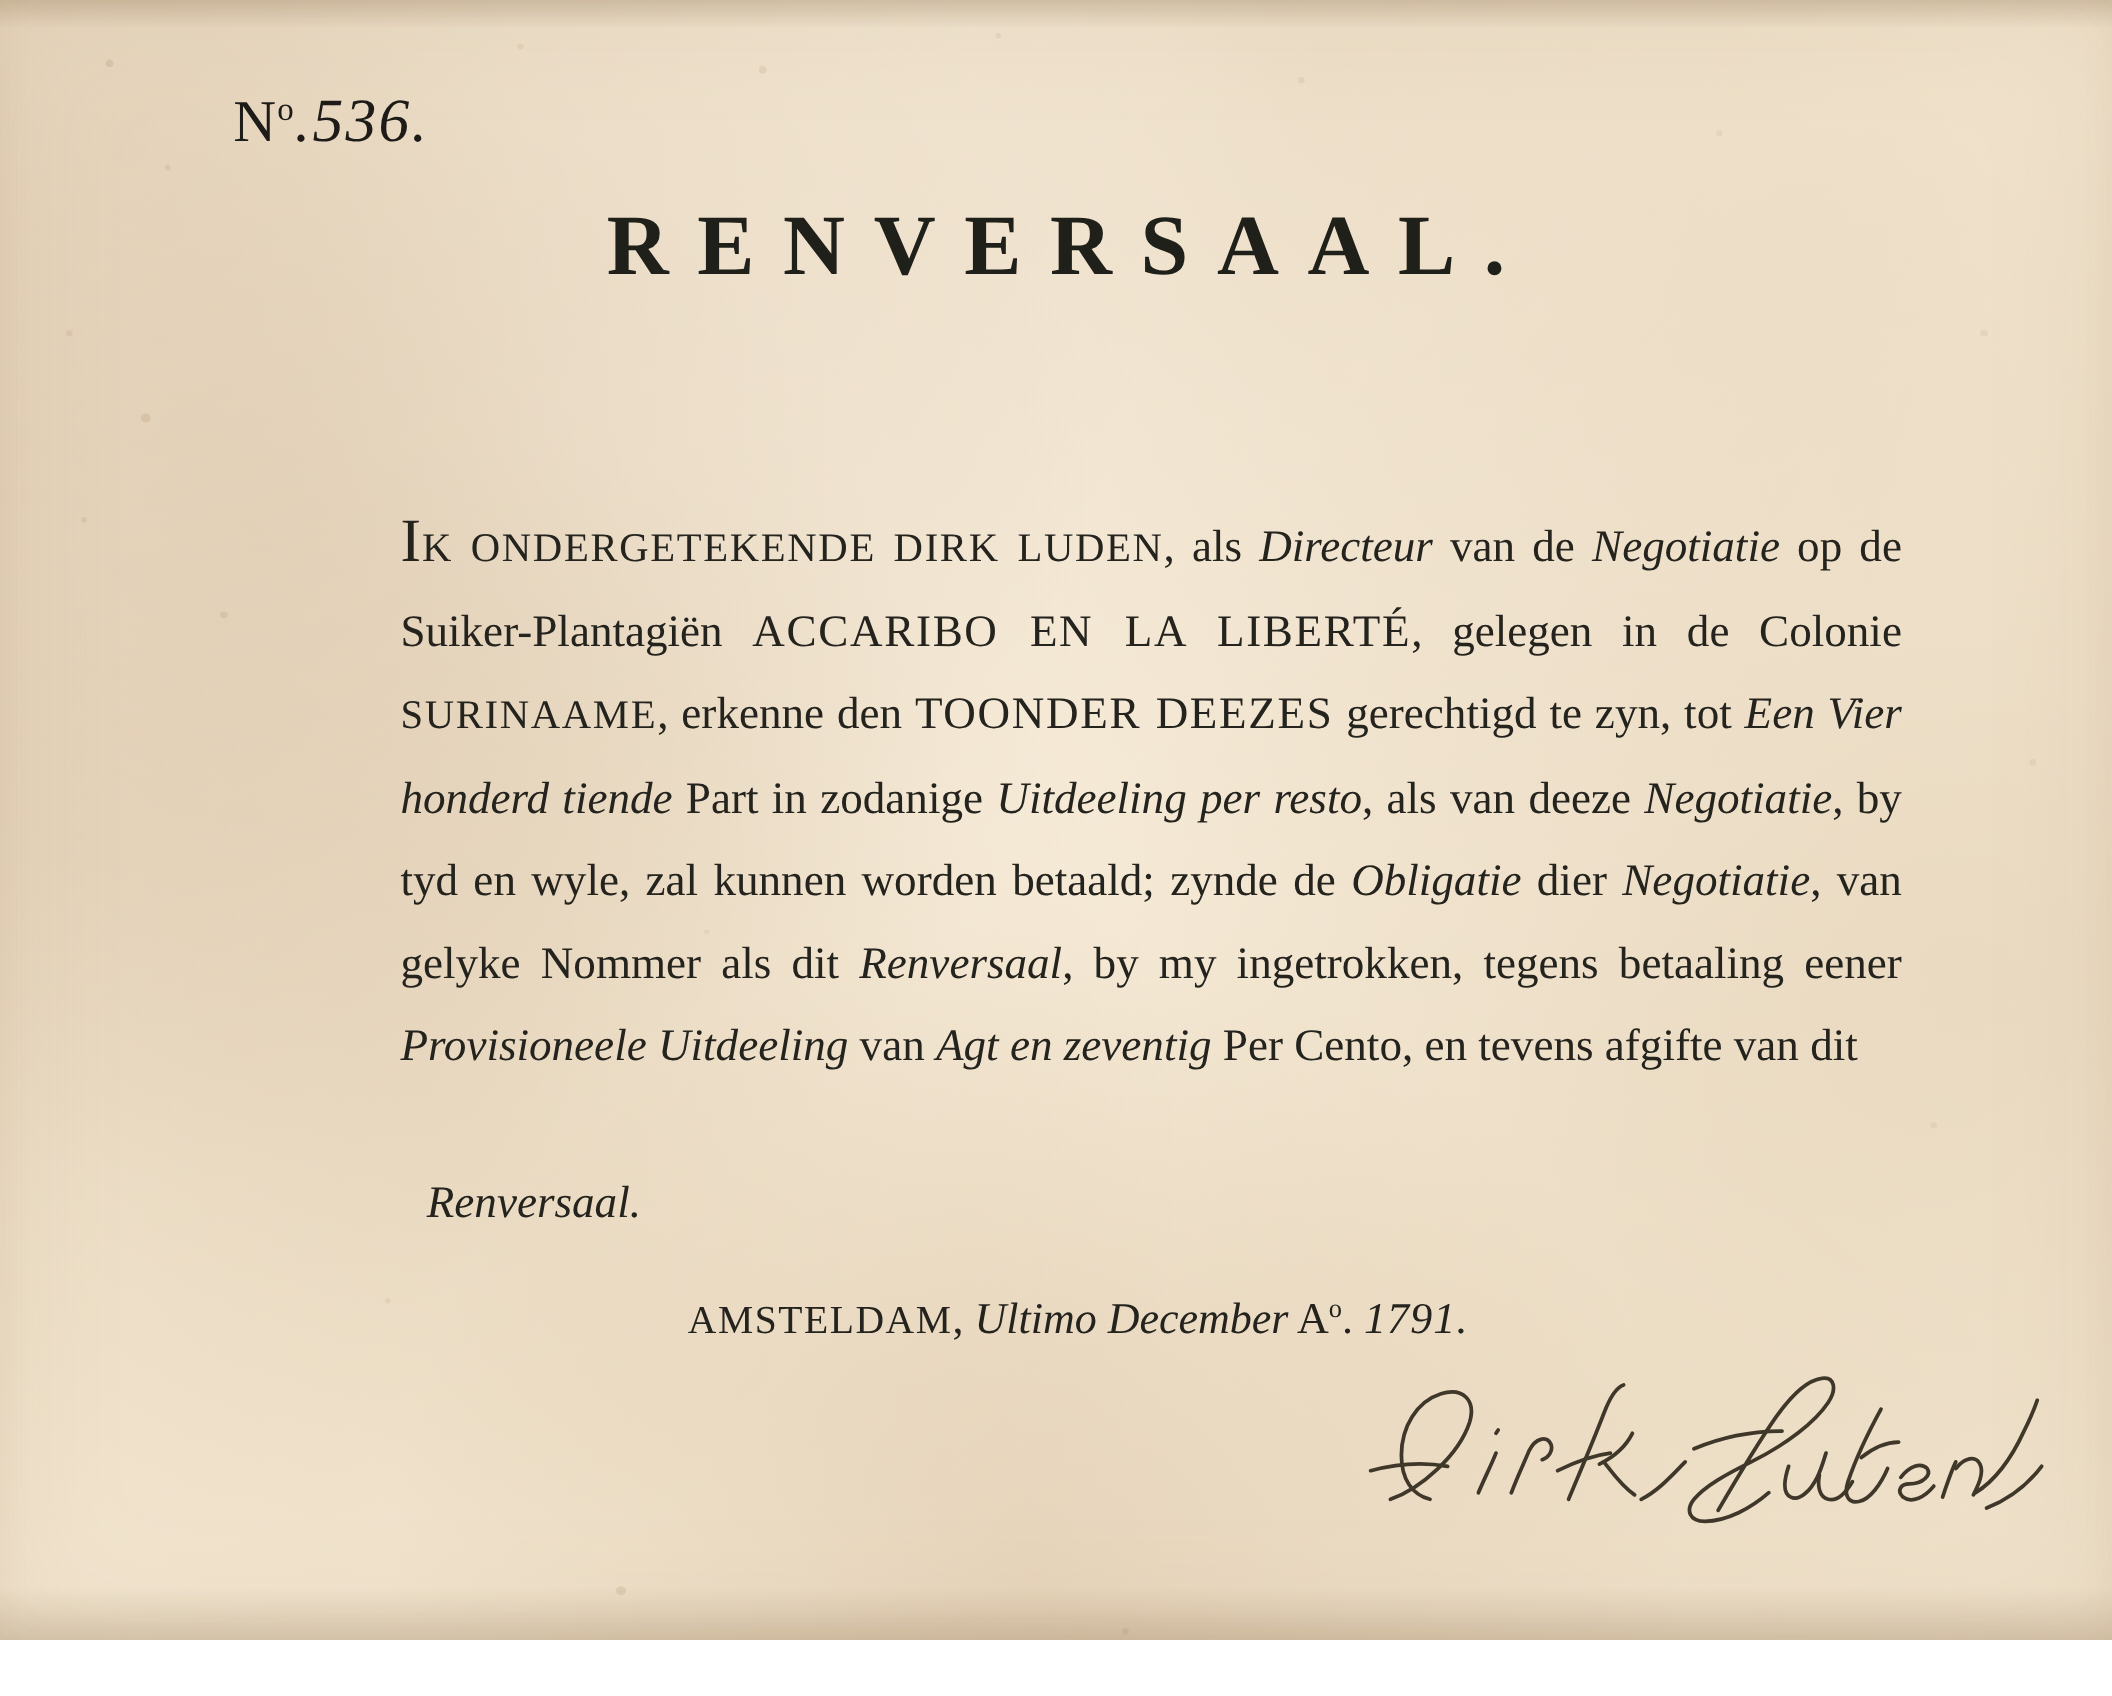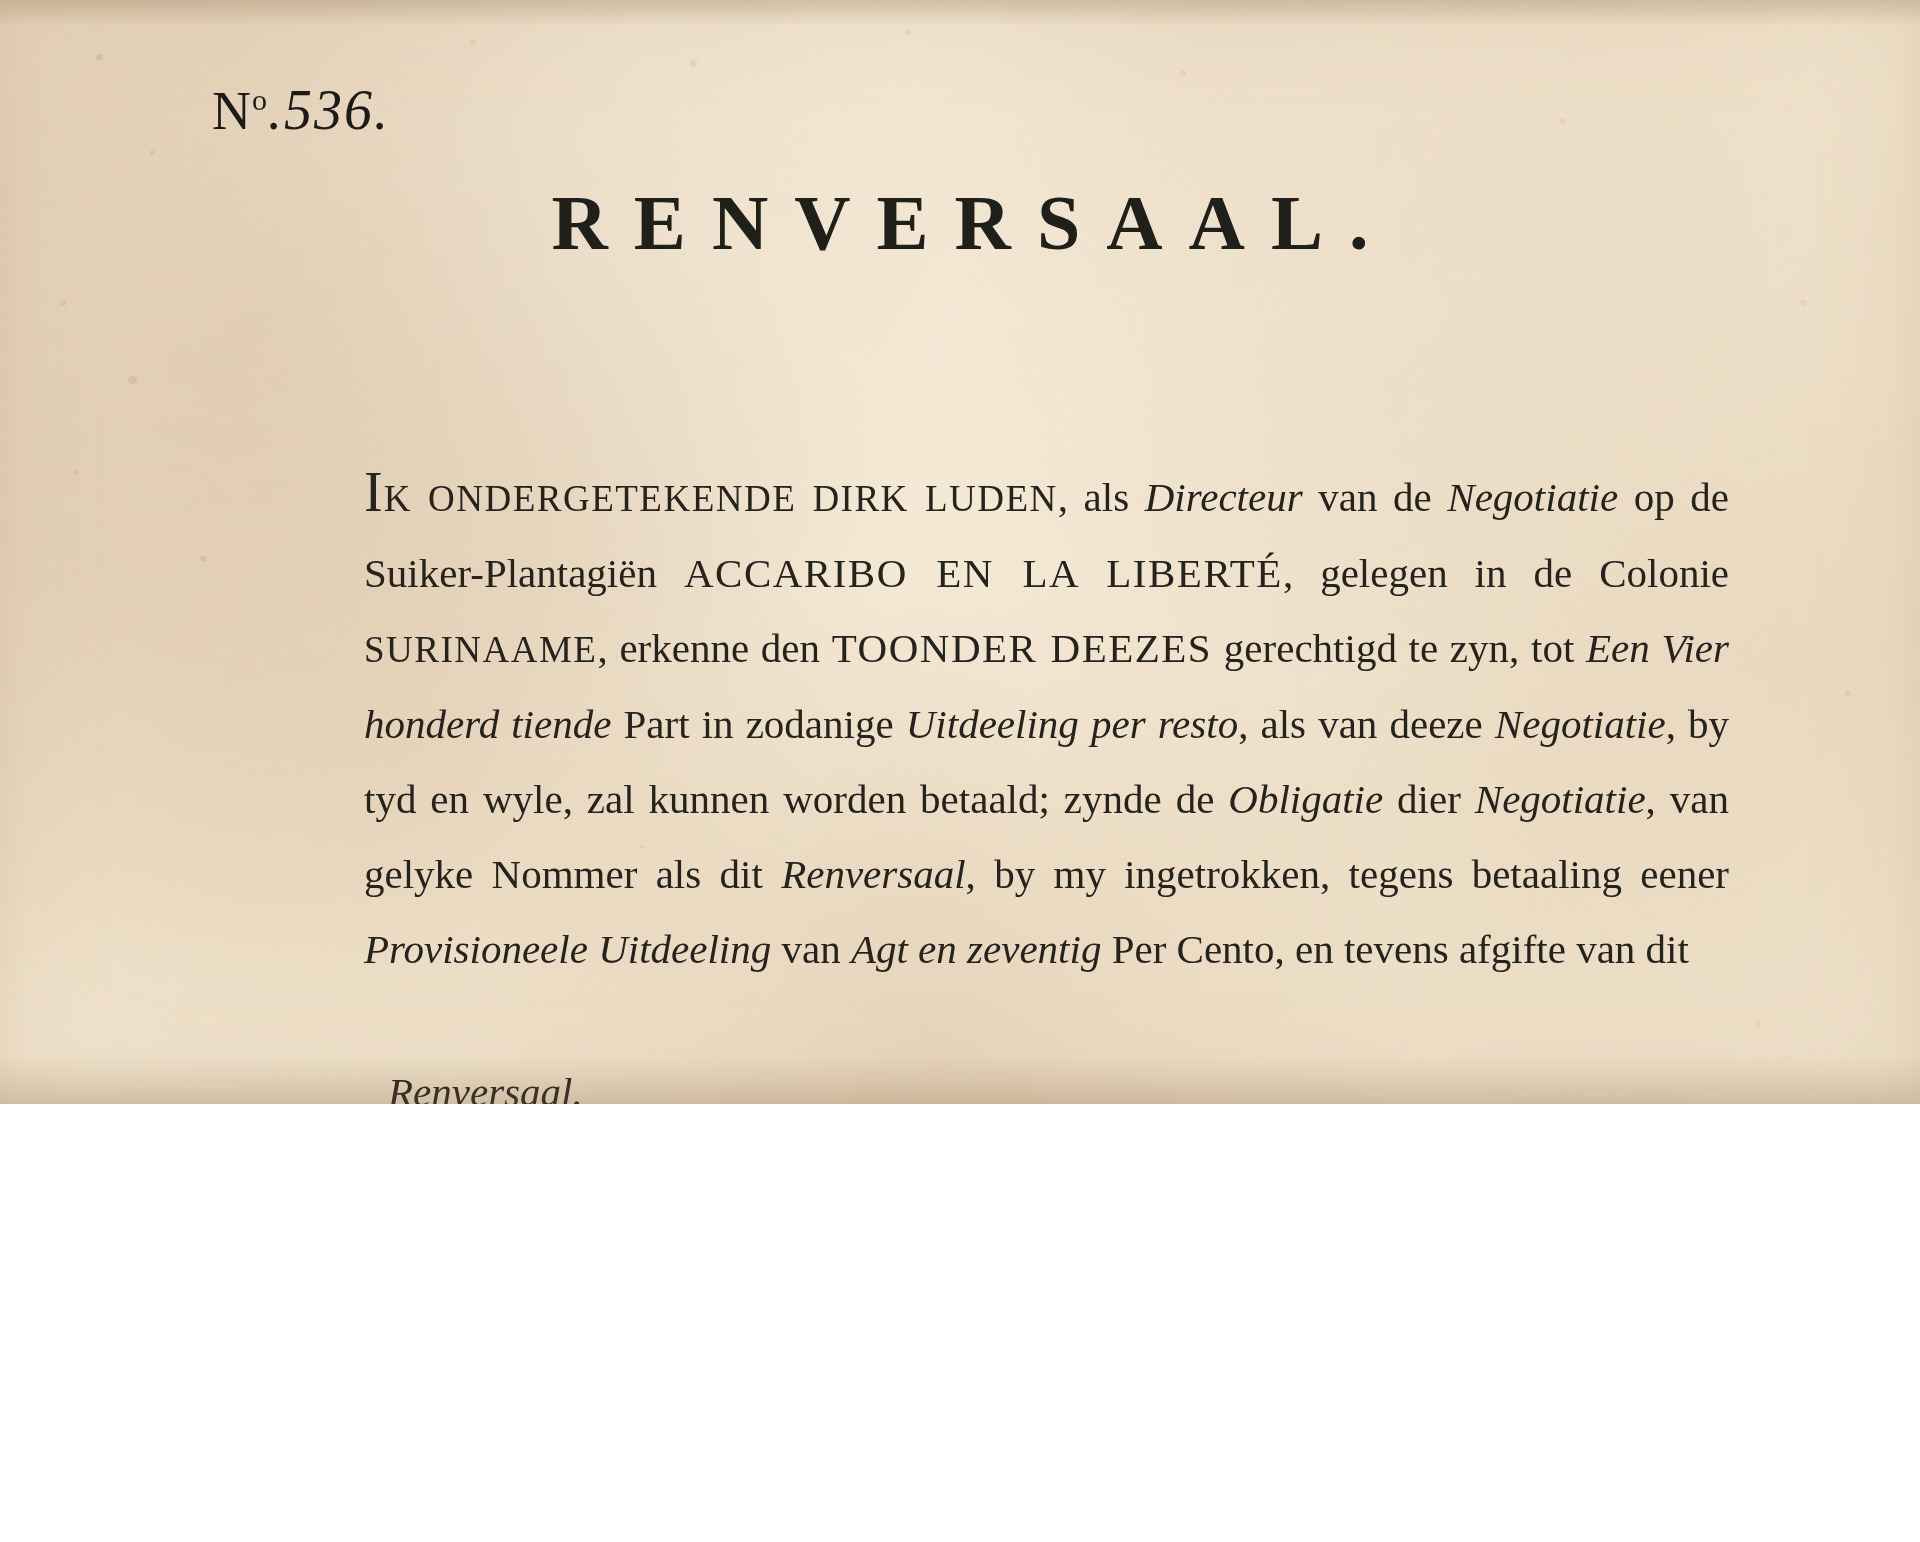--- a/index.html
+++ b/index.html
@@ -6,21 +6,21 @@
     margin: 0;
     padding: 0;
     background: #ffffff;
   }
   body {
     font-family: "Liberation Serif", serif;
   }
   .page {
     position: relative;
     width: 1920px;
-    height: 1104px;
+    height: 1491px;
     overflow: hidden;
     background:
       radial-gradient(ellipse 70% 60% at 30% 25%, #fbf3e4 0%, #f8eedc 45%, #f5e9d4 100%),
       #f7ecd9;
   }
   
   .stains {
     position: absolute;
     inset: 0;
     pointer-events: none;
@@ -208,20 +208,23 @@
   </div>
 
   <div class="doc-title">RENVERSAAL.</div>
 
   <div class="body-block">
     <p><span class="drop">I</span><span class="sc">K ONDERGETEKENDE DIRK LUDEN</span><span>, als </span><span class="it">Directeur</span><span> van de </span><span class="it">Negotiatie</span><span> op de Suiker-Plantagiën </span><span class="caps">ACCARIBO EN LA LIBERTÉ</span><span>, </span><span>gelegen in de Colonie </span><span class="sc">SURINAAME</span><span>, erkenne den </span><span class="caps">TOONDER DEEZES</span><span> gerechtigd te zyn, tot </span><span class="it">Een Vier honderd tiende</span><span> Part in zodanige </span><span class="it">Uitdeeling</span> <span class="it">per resto</span><span>, als van deeze </span><span class="it">Negotiatie</span><span>, by tyd en wyle, zal kunnen worden betaald; zynde de </span><span class="it">Obligatie</span><span> dier </span><span class="it">Negotiatie</span><span>, van gelyke Nommer als dit </span><span class="it">Renversaal</span><span>, by my ingetrokken, tegens betaaling eener </span><span class="it">Provisioneele Uitdeeling</span><span> van </span><span class="it">Agt en zeventig</span><span> Per Cento, en tevens afgifte van dit</span></p>
   </div>
 
   <div class="last-line">Renversaal.</div>
 
+  <div class="place-date">
+    <span class="sc2">AMSTELDAM</span><span>, </span><span class="ital">Ultimo December</span> <span>A</span><span class="sup">o</span><span>.</span> <span class="year">1791.</span>
+  </div>
 
   <div class="signature">
     <svg width="620" height="160" viewBox="0 0 620 160" fill="none" stroke="#3f3729" stroke-width="3.4" stroke-linecap="round" stroke-linejoin="round">
 
       <path d="M24 118 C52 108 86 78 96 48 C102 28 90 16 70 22 C48 29 34 52 34 78 C34 100 44 114 60 118"></path>
       <path d="M6 92 C28 86 54 84 76 88"></path>
 
       <path d="M104 112 C110 98 116 86 120 76"></path>
       <path d="M120 58 l2 -3"></path>
 

